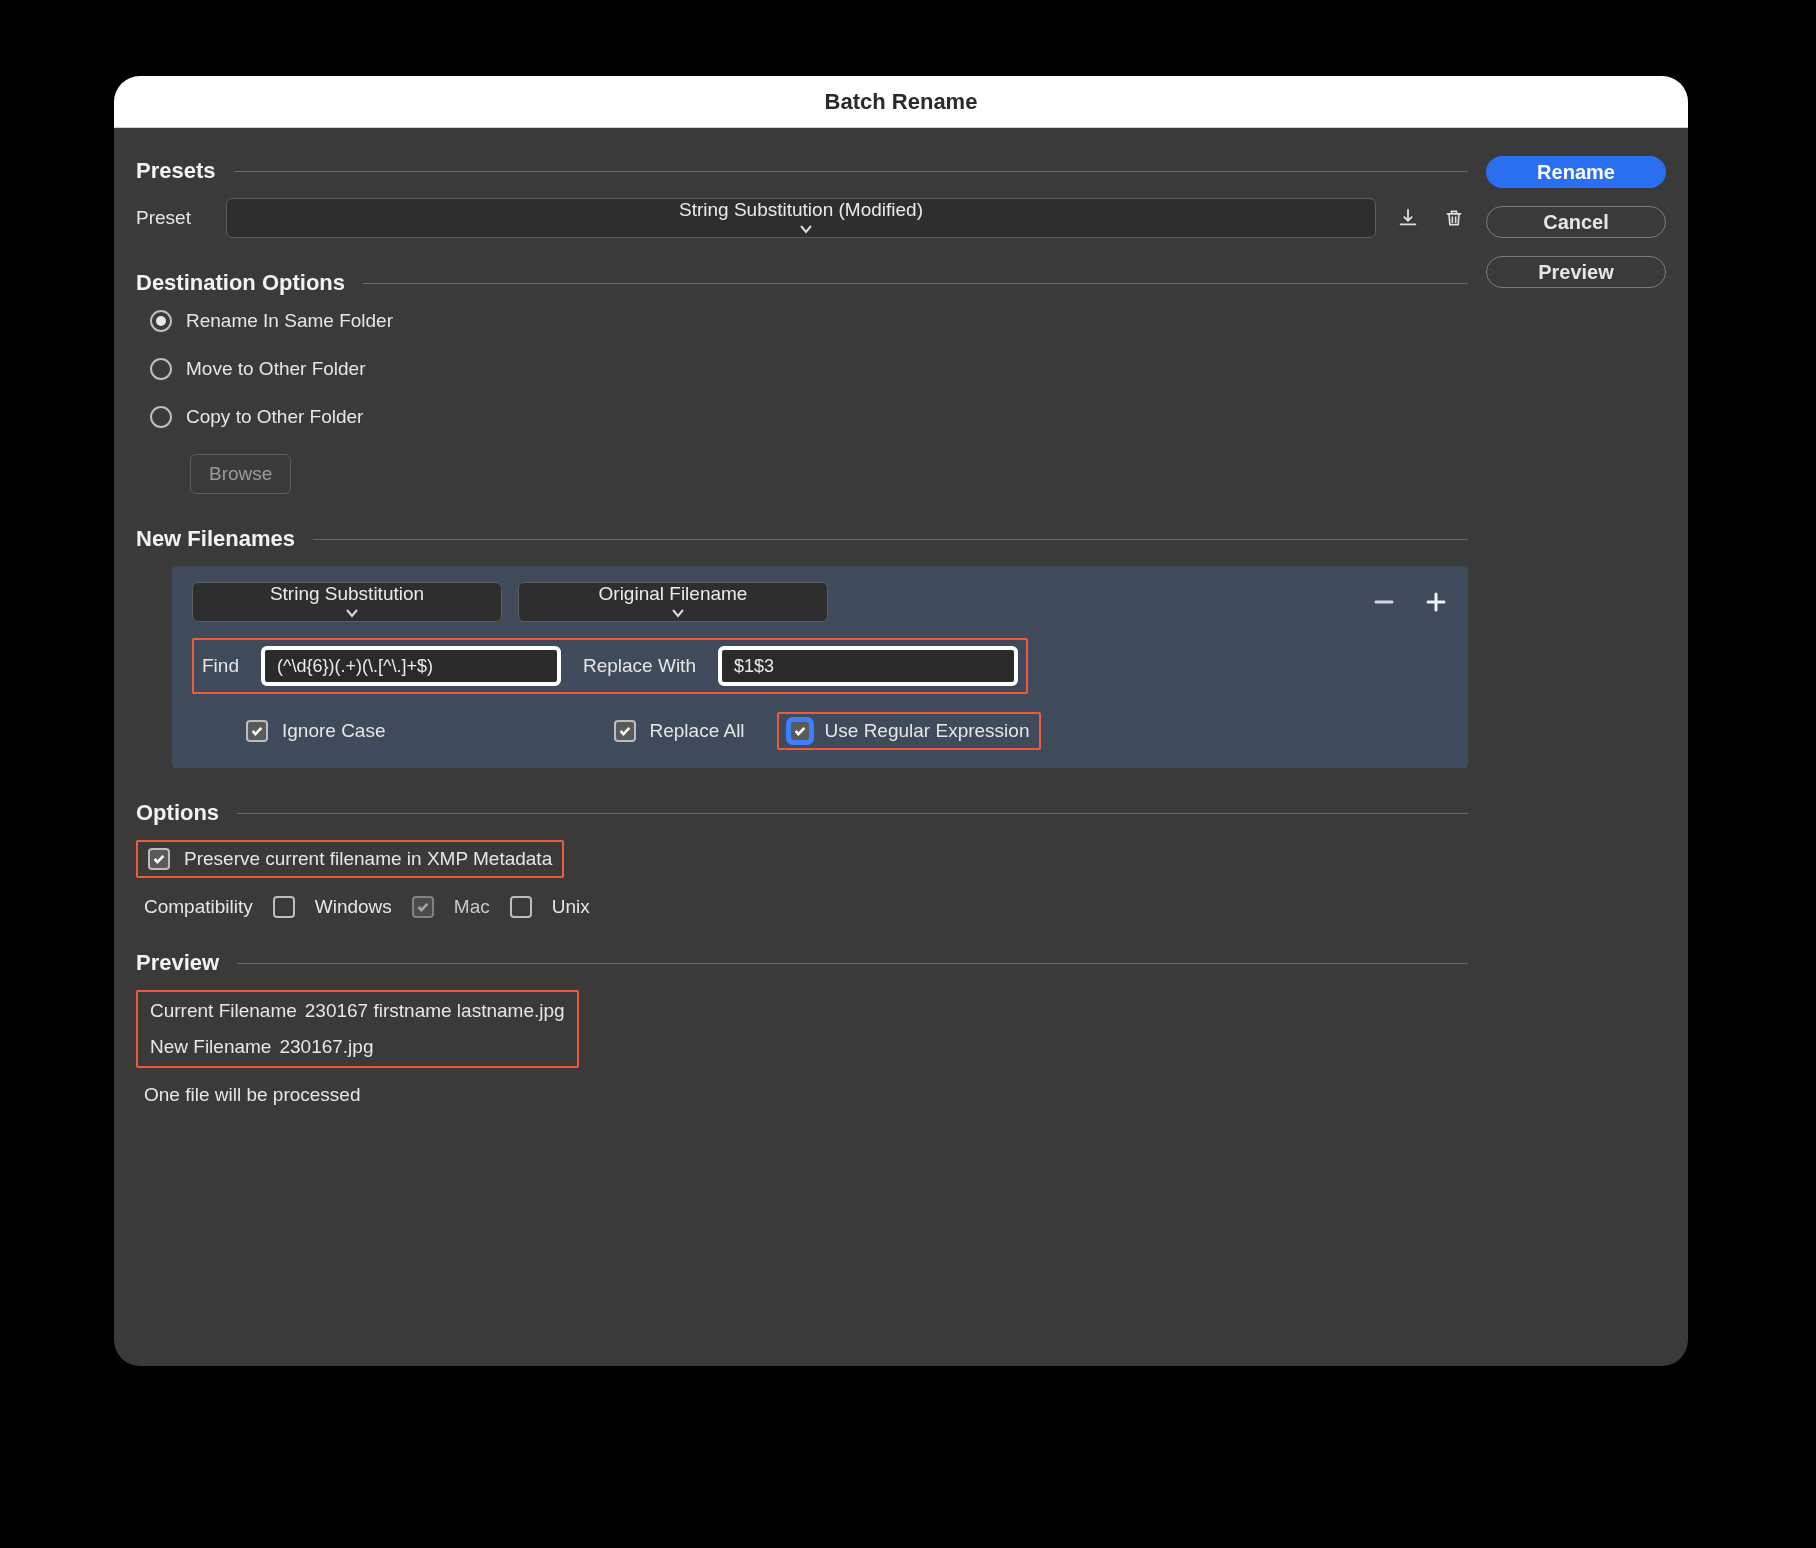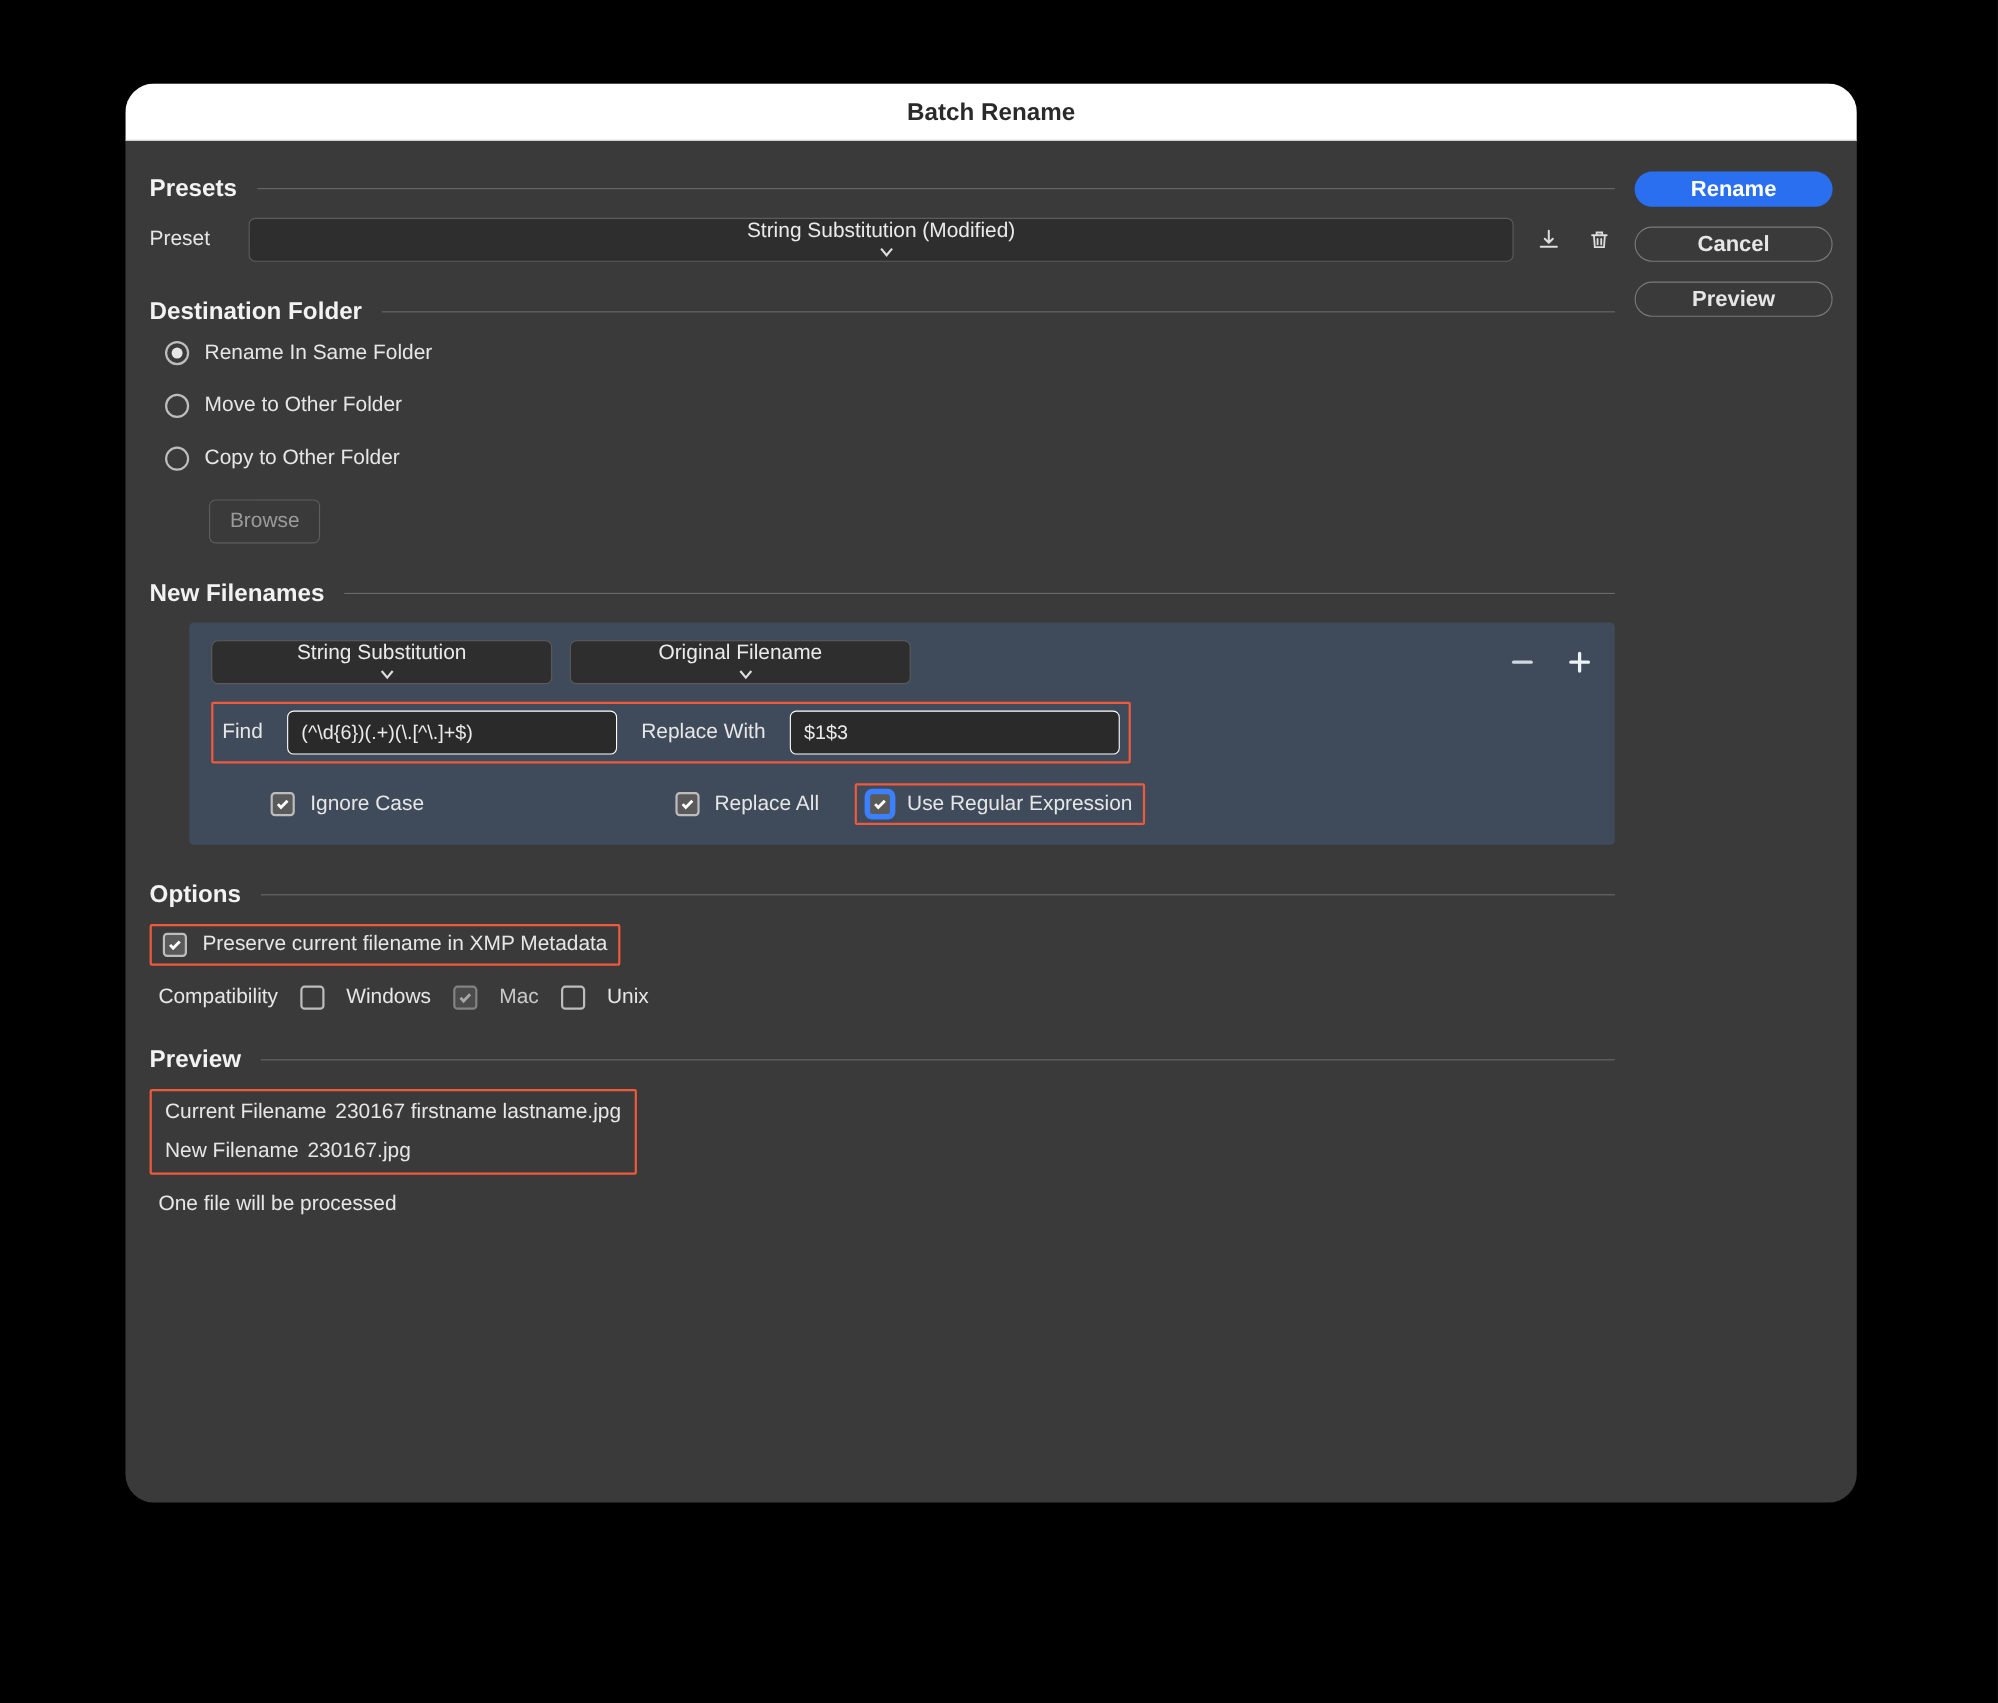--- a/index.html
+++ b/index.html
@@ -36,21 +36,21 @@
   .label-muted { color: #c9c9c9; }
 
   .select {
     display: flex; align-items: center; justify-content: space-between;
     background: #2e2e2e; border: 1px solid #5c5c5c; border-radius: 6px;
     height: 40px; padding: 0 12px; font-size: 19px; color: #eaeaea; cursor: pointer; flex-direction: column;
   }
   .select .chev { margin-left: 10px; }
 
   .input {
-    background: #2a2a2a; border: 1px solid #ffffff; border-radius: 6px;
+    background: #2a2a2a; border: 4px solid #ffffff; border-radius: 6px;
     height: 40px; padding: 0 12px; font-size: 18px; color: #eaeaea;
   }
 
   .icon-btn { width: 28px; height: 28px; display: inline-flex; align-items: center; justify-content: center; color: #dcdcdc; cursor: pointer; }
 
   .radio { width: 22px; height: 22px; border-radius: 50%; border: 2px solid #bdbdbd; display: inline-flex; align-items: center; justify-content: center; cursor: pointer; }
   .radio.checked::after { content: ""; width: 10px; height: 10px; border-radius: 50%; background: #e6e6e6; }
 
   .checkbox { width: 22px; height: 22px; border-radius: 4px; border: 2px solid #bdbdbd; display: inline-flex; align-items: center; justify-content: center; cursor: pointer; background: transparent; }
   .checkbox.checked { background: #5a5a5a; border-color: #bdbdbd; }
@@ -112,21 +112,21 @@
             <span class="icon-btn" title="Delete">
               <svg width="20" height="22" viewBox="0 0 24 24">
                   <path d="M4 7h16M9 7V4h6v3M6 7l1 13h10l1-13M10 11v6M14 11v6" fill="none" stroke="#dcdcdc" stroke-width="2" stroke-linecap="round"></path>
                 </svg>
             </span>
           </div>
         </div>
 
         <div class="section">
           <div class="section-header">
-            <div class="section-title">Destination Folder</div>
+            <div class="section-title">Destination Options</div>
             <div class="section-rule"></div>
           </div>
 
           <div style="display:flex; flex-direction:column; gap:26px; padding-left:14px;">
             <div class="row">
               <span class="radio checked"></span>
               <span class="label">Rename In Same Folder</span>
             </div>
             <div class="row">
               <span class="radio"></span>

